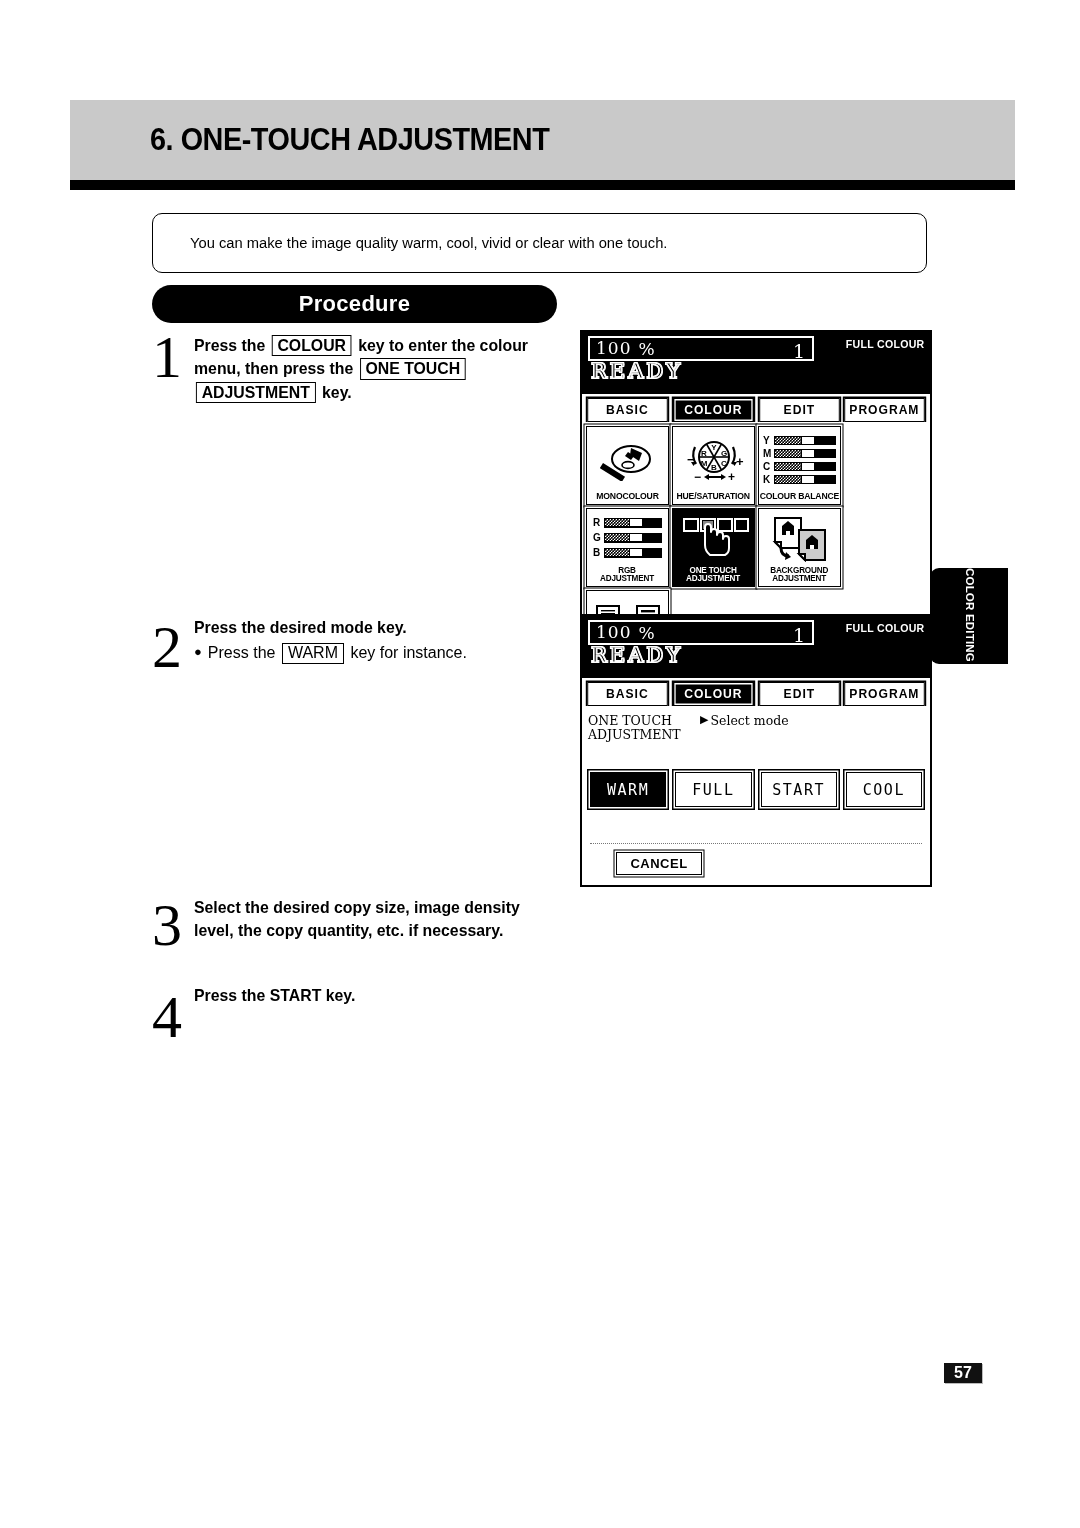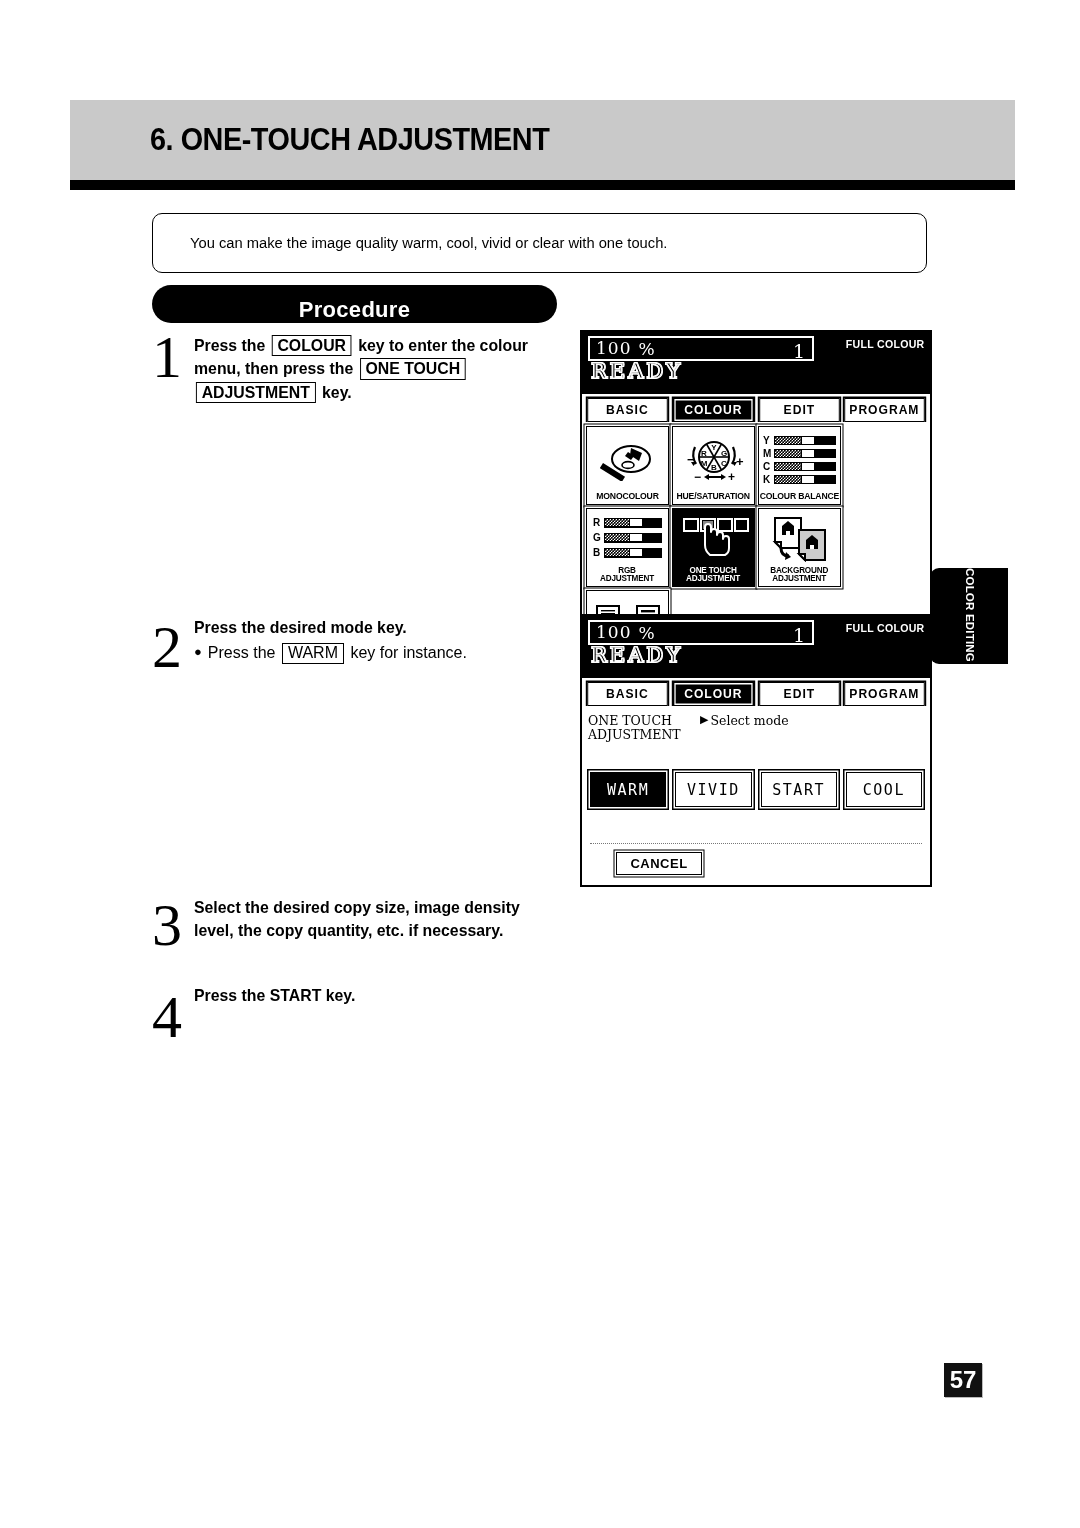--- a/index.html
+++ b/index.html
@@ -54,21 +54,21 @@
     white-space: nowrap;
   }
 
   
   .procedure-pill {
     position: absolute;
     left: 152px; top: 285px;
     width: 405px; height: 38px;
     background: #000;
     border-radius: 19px;
-    display: flex; align-items: flex-end; justify-content: center;
+    display: flex; align-items: center; justify-content: center;
   }
   .procedure-label {
     color: #fff; font-size: 22px; font-weight: bold;
     letter-spacing: 0.3px;
   }
 
   
   .step { position: absolute; }
   .step-num {
     position: absolute;
@@ -125,24 +125,24 @@
     text-align: center;
     letter-spacing: 0.2px;
     width: 96px;
     line-height: 1.18;
   }
 
   
   .page-badge {
     position: absolute;
     left: 944px; top: 1363px;
-    width: 38px; height: 34px;
+    width: 38px; height: 20px;
     background: #111;
     display: flex; align-items: center; justify-content: center;
-    color: #fff; font-size: 24px; font-weight: bold;
+    color: #fff; font-size: 16px; font-weight: bold;
     box-shadow: 1px 1px 0 #bbb;
   }
 
   
   .lcd {
     position: absolute;
     background: #ffffff;
     border: 2px solid #000;
     font-family: "DejaVu Sans Mono", monospace;
     color: #000;
@@ -612,21 +612,21 @@
         <div>ADJUSTMENT</div>
       </div>
       <div class="ot-head-right">
         <span class="ot-arrow">▶</span>
         <span>Select mode</span>
       </div>
     </div>
 
     <div class="mode-row">
       <div class="mode-btn selected">WARM</div>
-      <div class="mode-btn">VIVID</div>
+      <div class="mode-btn">FULL</div>
       <div class="mode-btn">START</div>
       <div class="mode-btn">COOL</div>
     </div>
 
     <div class="divider"></div>
 
     <div class="cancel-wrap">
       <div class="cancel-btn">CANCEL</div>
     </div>
   </div>

